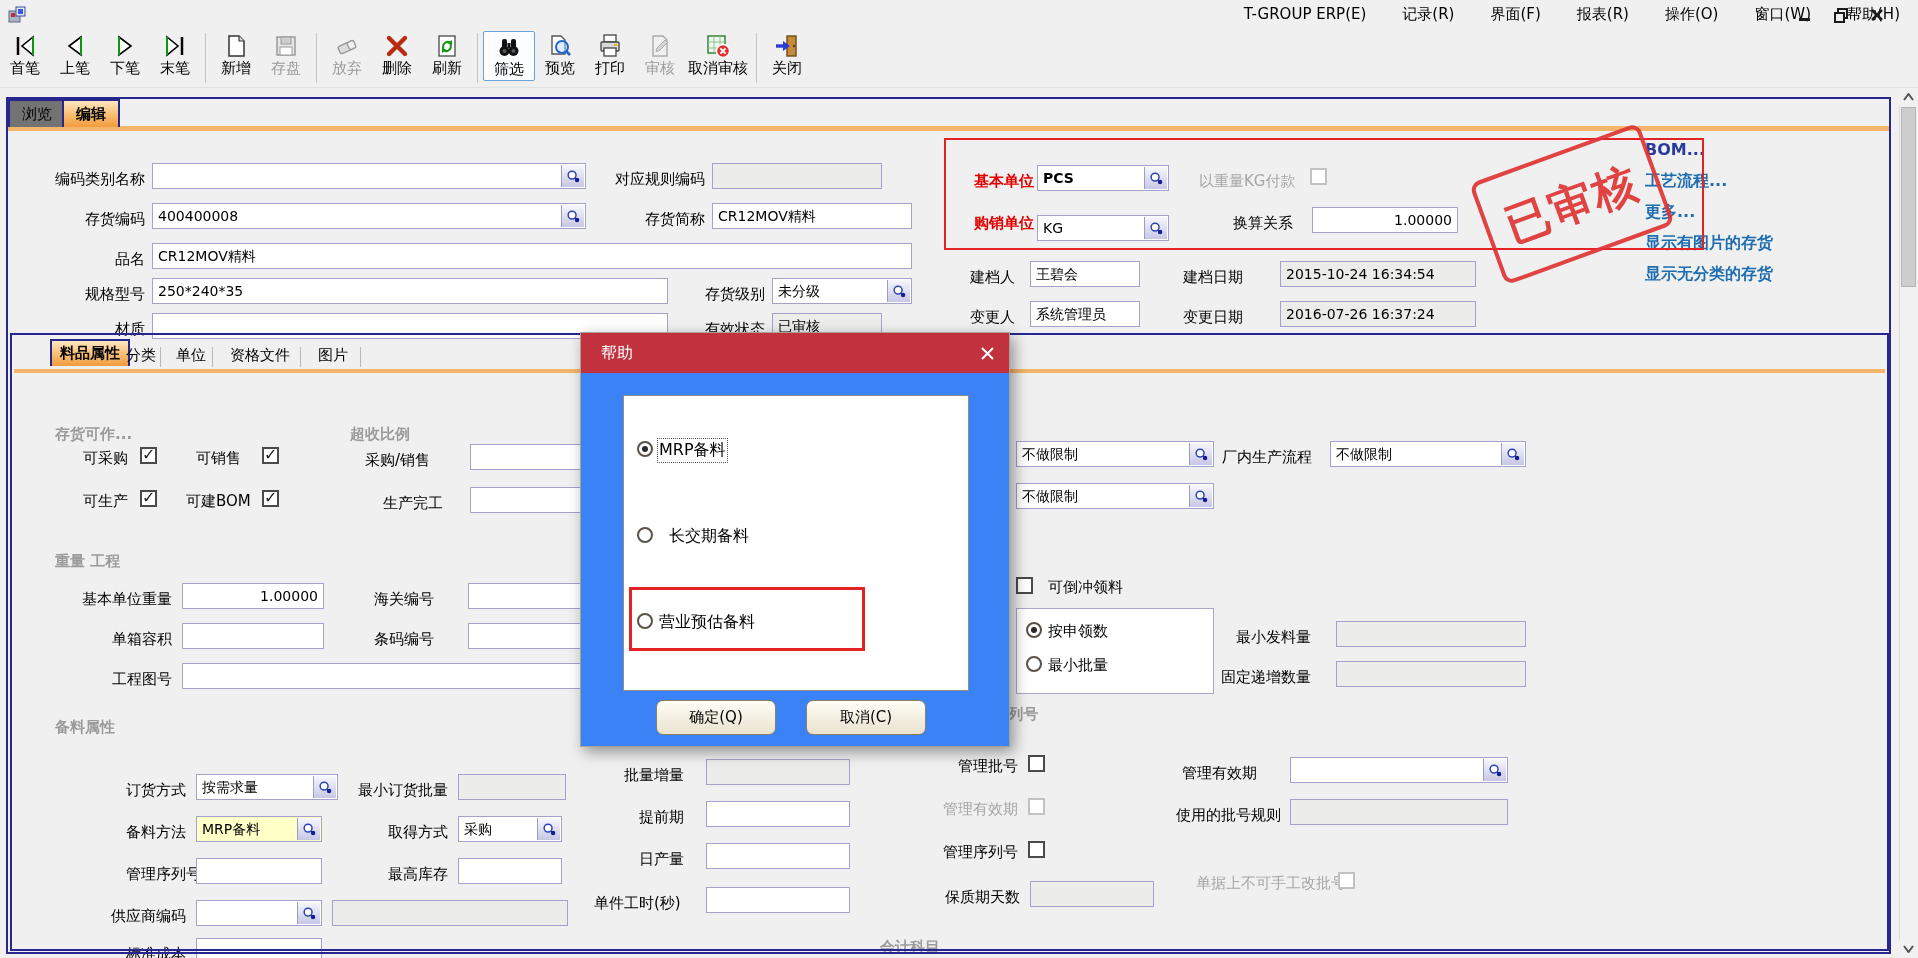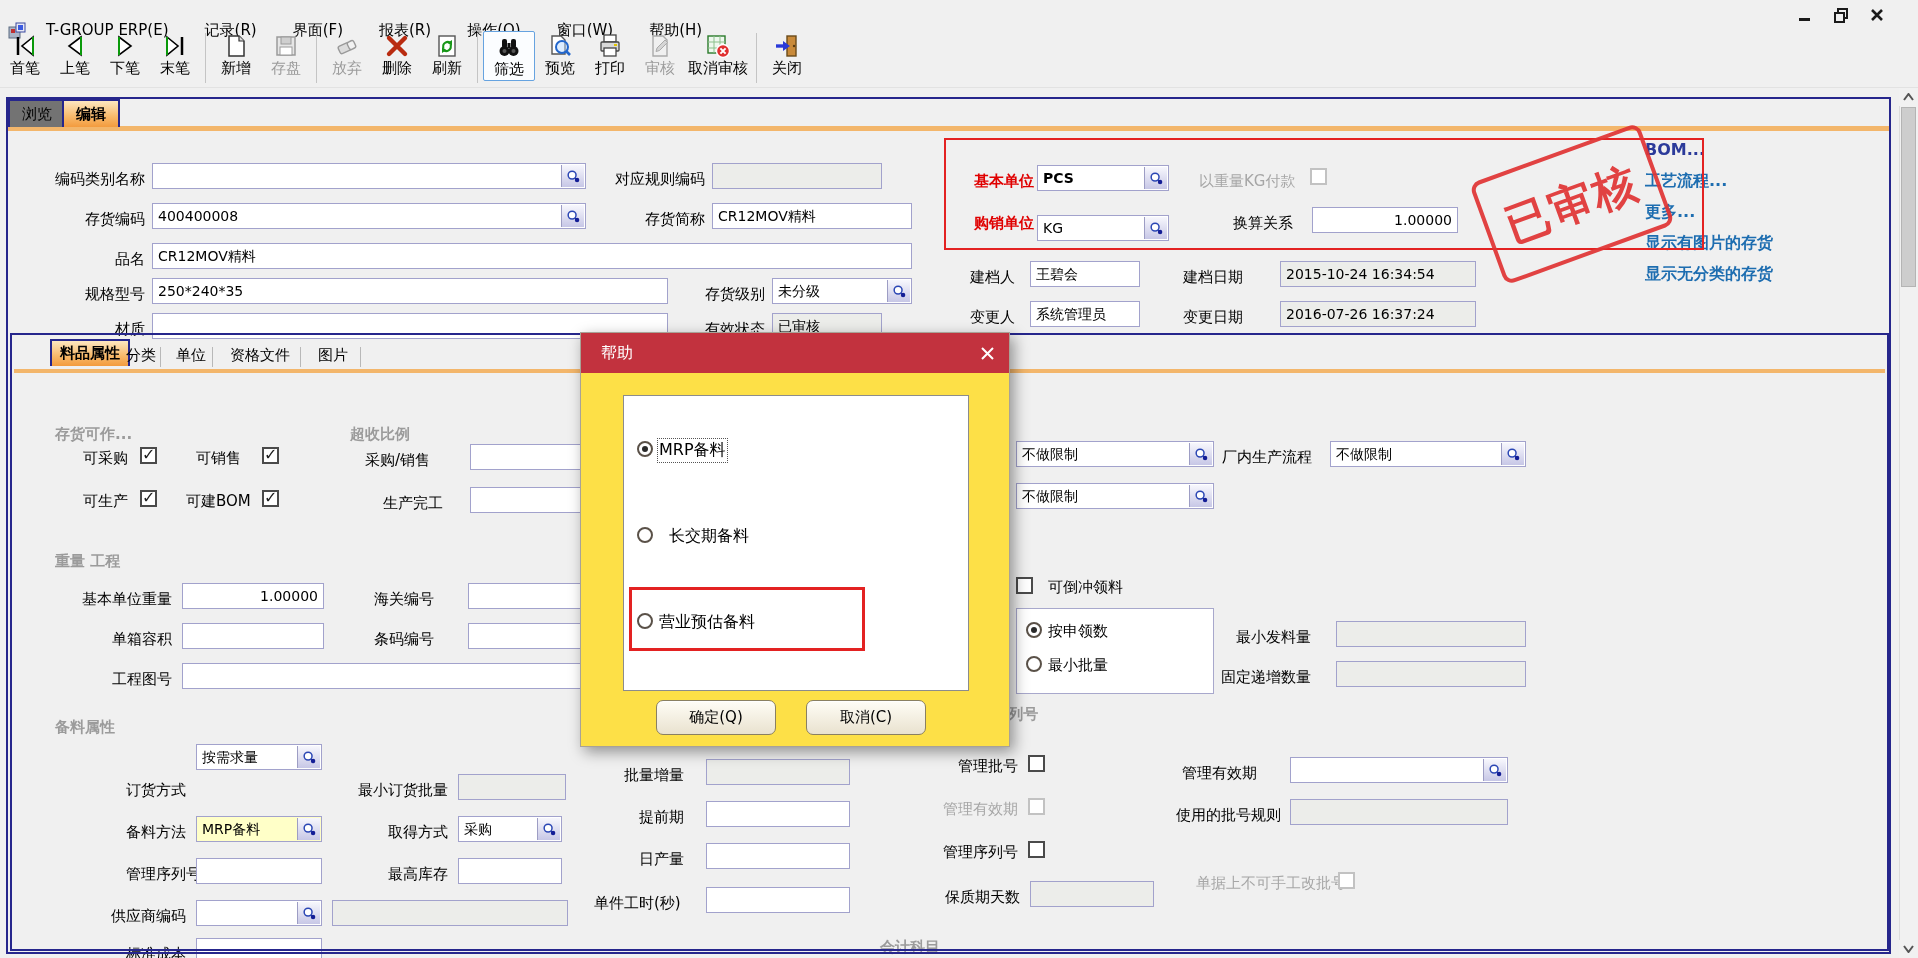--- a/index.html
+++ b/index.html
@@ -17,21 +17,21 @@
   .mag svg{width:15px;height:15px;}
   .cb{position:absolute;width:17px;height:17px;background:#fff;border:2px solid #4a4a4a;box-sizing:border-box;}
   .cb.on::after{content:"✓";position:absolute;left:0px;top:-4px;font-size:16px;font-weight:bold;color:#1a1a1a;}
   .cb.dis{border-color:#c2c2c2;}
   .rdo{position:absolute;width:16px;height:16px;background:#fff;border:2px solid #5a5148;border-radius:50%;box-sizing:border-box;}
   .rdo.on::after{content:"";position:absolute;left:3px;top:3px;width:6px;height:6px;border-radius:50%;background:#2a2a2a;}
   .sect{position:absolute;font-size:15px;font-weight:bold;color:#9b9b9b;white-space:nowrap;}
   .link{position:absolute;font-size:16px;font-weight:bold;color:#1d6db0;white-space:nowrap;cursor:pointer;}
   .link.dark{color:#2b3a9a;}
   
-  #menubar{position:absolute;left:0;top:16px;width:100%;height:28px;display:flex;align-items:center;font-size:15px;}
+  #menubar{position:absolute;left:0;top:0;width:100%;height:28px;display:flex;align-items:center;font-size:15px;justify-content:flex-end;}
   #menubar .mi{padding:0 18px 0 18px;cursor:default;}
   #toolbar{position:absolute;left:0;top:29px;width:100%;height:59px;display:flex;align-items:flex-start;padding-top:2px;box-sizing:border-box;border-bottom:1px solid #e2e2e2;}
   .tbtn{display:flex;flex-direction:column;align-items:center;justify-content:flex-start;min-width:44px;padding:2px 3px;font-size:15px;line-height:17px;gap:1px;}
   .tbtn svg{width:26px;height:26px;}
   .tbtn.dis{color:#9b9b9b;}
   .tbtn.sel{border:1px solid #66a3e0;border-radius:2px;background:#fbfdff;}
   .tsep{width:1px;background:#c4c4c4;height:50px;margin:2px 5px 0 5px;}
   
   .vtab{position:absolute;top:99px;height:28px;box-sizing:border-box;font-size:15px;padding:4px 12px;border:2px solid #26268c;border-bottom:none;background:#737373;z-index:3;}
   .vtab.on{background:linear-gradient(180deg,#fde7c0 0%,#f8b96a 60%,#f39b3e 100%);font-weight:bold;}
@@ -41,21 +41,21 @@
   .subtab{position:absolute;font-size:15px;padding:3px 8px;z-index:3;}
   .subtab.on{border:2px solid #26268c;border-bottom:none;background:linear-gradient(180deg,#fde7c0 0%,#f8b96a 60%,#f39b3e 100%);font-weight:bold;margin-left:36px;}
   .subsep{position:absolute;width:1px;height:20px;background:#b8b8b8;top:347px;}
   .grpbox{position:absolute;background:#fff;border:1px solid #a8a8cc;box-sizing:border-box;}
   
   .redbox{position:absolute;border:2px solid #e32222;pointer-events:none;}
   
   #stamp{position:absolute;left:1482px;top:150px;width:172px;height:100px;border:4px solid #e03535;border-radius:10px;transform:rotate(-20deg);display:flex;align-items:center;justify-content:center;z-index:6;opacity:.93;}
   #stamp span{font-size:44px;font-weight:900;color:#e03535;letter-spacing:2px;}
   
-  #dialog{position:absolute;left:580px;top:332px;width:428px;height:413px;background:#fde047;border:1px solid #a9a296;box-shadow:4px 5px 14px rgba(0,0,0,.4);z-index:50;text-align:right;}
+  #dialog{position:absolute;left:580px;top:332px;width:428px;height:413px;background:#3b82f6;border:1px solid #a9a296;box-shadow:4px 5px 14px rgba(0,0,0,.4);z-index:50;text-align:right;}
   #dlg-title{position:absolute;left:0;top:0;width:100%;height:40px;background:#c2323e;color:#fff;font-size:16px;display:flex;align-items:center;padding-left:20px;box-sizing:border-box;}
   #dlg-close{position:absolute;right:12px;top:10px;width:20px;height:20px;display:flex;align-items:center;justify-content:center;cursor:pointer;}
   #dlg-list{position:absolute;left:42px;top:62px;width:346px;height:296px;background:#fff;border:1px solid #8c8c8c;box-sizing:border-box;}
   .dlg-opt-lbl{position:absolute;font-size:16px;white-space:nowrap;}
   .focusbox{outline:1px dotted #555;outline-offset:1px;}
   .dlg-btn{position:absolute;width:118px;height:33px;background:linear-gradient(180deg,#fffdf6,#e9e2cf);border:1px solid #8a8062;border-radius:7px;font-size:15px;font-family:"DejaVu Sans",sans-serif;display:flex;align-items:center;justify-content:center;box-shadow:inset 0 1px 0 #fff;}
   
   #sb-track{position:absolute;left:1899px;top:88px;width:19px;height:870px;background:#f1f1f1;border-left:1px solid #dcdcdc;box-sizing:border-box;}
   .sb-btn{position:absolute;left:1899px;width:19px;height:18px;background:#f1f1f1;display:flex;align-items:center;justify-content:center;}
   #sb-thumb{position:absolute;left:1901px;top:107px;width:15px;height:180px;background:#cdcdcd;border:1px solid #b4b4b4;box-sizing:border-box;}
@@ -359,21 +359,21 @@
   <div class="lbl" style="left:374px;top:590px;">海关编号</div>
   <div class="fld" style="left:468px;top:583px;width:196px;"></div>
   <div class="lbl" style="left:112px;top:630px;">单箱容积</div>
   <div class="fld" style="left:182px;top:623px;width:142px;"></div>
   <div class="lbl" style="left:374px;top:630px;">条码编号</div>
   <div class="fld" style="left:468px;top:623px;width:196px;"></div>
   <div class="lbl" style="left:112px;top:670px;">工程图号</div>
   <div class="fld" style="left:182px;top:663px;width:482px;"></div>
 
   <div class="lbl" style="left:126px;top:781px;">订货方式</div>
-  <div class="fld combo" style="left:196px;top:744px;width:126px;">按需求量<span class="mag">
+  <div class="fld combo" style="left:196px;top:774px;width:142px;">按需求量<span class="mag">
         <svg viewBox="0 0 16 16">
           <circle cx="6.5" cy="6.5" r="4.2" fill="#fff" stroke="#2b46b4" stroke-width="1.6"></circle>
           <path d="M9.5 9.5l2 2" stroke="#2b46b4" stroke-width="1.6"></path>
           <circle cx="11.8" cy="11.8" r="2.4" fill="#141e96"></circle>
         </svg>
       </span></div>
   <div class="lbl" style="left:358px;top:781px;">最小订货批量</div>
   <div class="fld ro" style="left:458px;top:774px;width:108px;"></div>
 
   <div class="lbl" style="left:126px;top:823px;">备料方法</div>

